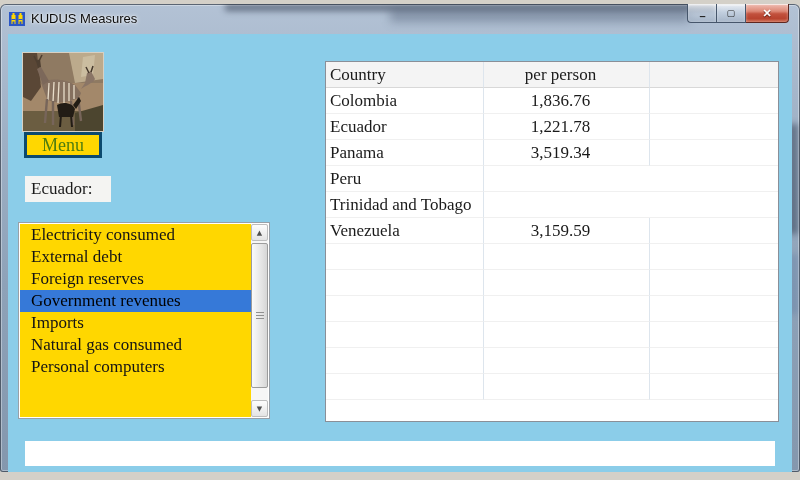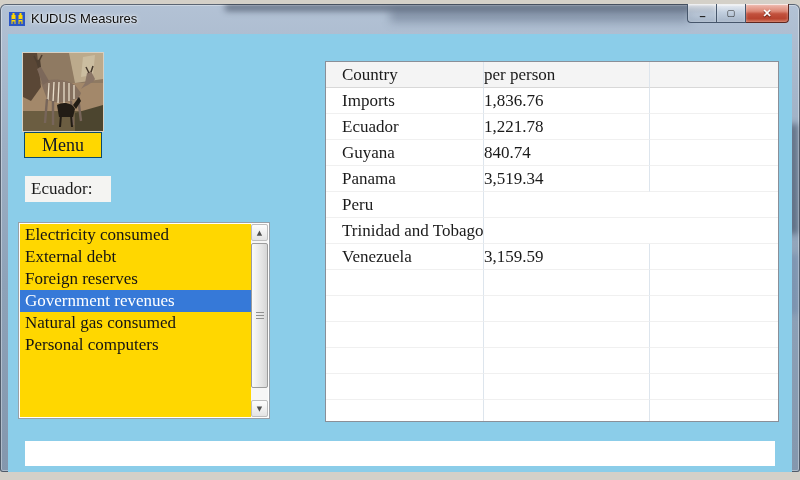--- a/index.html
+++ b/index.html
@@ -43,37 +43,37 @@
   .glyph-max{font-size:9px;color:#222;}
   .glyph-close{font-size:11px;font-weight:bold;color:#fff;text-shadow:0 1px 1px rgba(60,10,5,.8);}
 
   .client{position:absolute;left:8px;top:30px;width:784px;height:440px;background:#8BCDE9;}
 
   .photo{position:absolute;left:14px;top:18px;width:82px;height:80px;border:1px solid #d8d0c2;overflow:hidden;}
   .photo svg{display:block;}
 
   .menu-btn{
     position:absolute;left:16px;top:98px;width:78px;height:26px;
-    background:#FFD700;border:1px solid #0c4a6e;
-    font-family:"Liberation Serif",serif;font-size:18px;color:#0f172a;
+    background:#FFD700;border:3px solid #0c4a6e;
+    font-family:"Liberation Serif",serif;font-size:18px;color:#4d7c0f;
     display:flex;align-items:center;justify-content:center;cursor:default;
   }
 
   .measures-label{
     position:absolute;left:17px;top:142px;width:86px;height:26px;
     background:#F4F4F2;font-size:17px;line-height:26px;padding-left:6px;color:#1a1a1a;
   }
 
   .listbox{
     position:absolute;left:10px;top:188px;width:252px;height:197px;
     background:#fff;border:1px solid #98a0a8;display:flex;padding:1px;
   }
   .list-items{width:232px;background:#FFD700;overflow:hidden;}
-  .list-item{height:22px;line-height:22px;font-size:17px;padding-left:5px;color:#141414;white-space:nowrap;}
-  .list-item.selected{background:#3679D8;color:#ffffff;}
+  .list-item{height:22px;line-height:22px;font-size:17px;padding-left:11px;color:#141414;white-space:nowrap;}
+  .list-item.selected{background:#3679D8;color:#000000;}
   .scrollbar{width:17px;position:relative;background:#F6F6F6;}
   .sb-btn{
     position:absolute;left:0;width:17px;height:17px;
     background:linear-gradient(180deg,#FDFDFD,#E4E4E4);
     border:1px solid #BDBDBD;border-radius:2px;
     display:flex;align-items:center;justify-content:center;
     font-size:7px;color:#505050;font-family:"DejaVu Sans",sans-serif;
   }
   .sb-btn.up{top:0;}
   .sb-btn.down{bottom:0;}
@@ -88,22 +88,22 @@
   }
 
   .grid{
     position:absolute;left:317px;top:27px;width:454px;height:361px;
     background:#fff;border:1px solid #8a8f98;overflow:hidden;font-size:17px;
   }
   .g-row{display:flex;height:26px;line-height:25px;}
   .g-row.header{background:#F4F4F4;}
   .g-row.header .g-cell{border-bottom:1px solid #D8D8D8;}
   .g-cell{border-right:1px solid #DDE5ED;border-bottom:1px solid #F0F0F0;overflow:hidden;white-space:nowrap;}
-  .g-c1{width:158px;padding-left:16px;}
-  .g-c2{width:166px;text-align:left;padding-right:12px;}
+  .g-c1{width:158px;padding-left:4px;}
+  .g-c2{width:166px;text-align:center;padding-right:12px;}
   .g-c3{flex:1;border-right:none;}
 
   .status-box{
     position:absolute;left:17px;top:407px;width:750px;height:25px;
     background:#fff;border:none;outline:none;font-family:"Liberation Serif",serif;font-size:16px;padding:0 6px;
   }
 </style>
 </head>
 <body>
 
@@ -192,20 +192,21 @@
     </div>
 
     <div class="measures-label">Ecuador:</div>
 
     <div class="listbox">
       <div class="list-items">
         <div class="list-item">Electricity consumed</div>
         <div class="list-item">External debt</div>
         <div class="list-item">Foreign reserves</div>
         <div class="list-item selected">Government revenues</div>
+        <div class="list-item">Imports</div>
         <div class="list-item">Natural gas consumed</div>
         <div class="list-item">Personal computers</div>
       </div>
       <div class="scrollbar">
         <div class="sb-btn up">
           <span>▲</span>
         </div>
         <div class="sb-thumb">
           <div class="sb-grip"></div>
         </div>
@@ -215,32 +216,27 @@
       </div>
     </div>
 
     <div class="grid">
       <div class="g-row header">
         <div class="g-cell g-c1">Country</div>
         <div class="g-cell g-c2">per person</div>
         <div class="g-cell g-c3"></div>
       </div>
       <div class="g-row">
-        <div class="g-cell g-c1">Imports</div>
+        <div class="g-cell g-c1">Colombia</div>
         <div class="g-cell g-c2">1,836.76</div>
         <div class="g-cell g-c3"></div>
       </div>
       <div class="g-row">
         <div class="g-cell g-c1">Ecuador</div>
         <div class="g-cell g-c2">1,221.78</div>
-        <div class="g-cell g-c3"></div>
-      </div>
-      <div class="g-row">
-        <div class="g-cell g-c1">Guyana</div>
-        <div class="g-cell g-c2">840.74</div>
         <div class="g-cell g-c3"></div>
       </div>
       <div class="g-row">
         <div class="g-cell g-c1">Panama</div>
         <div class="g-cell g-c2">3,519.34</div>
         <div class="g-cell g-c3"></div>
       </div>
       <div class="g-row">
         <div class="g-cell g-c1">Peru</div>
         <div class="g-cell g-c3"></div>

